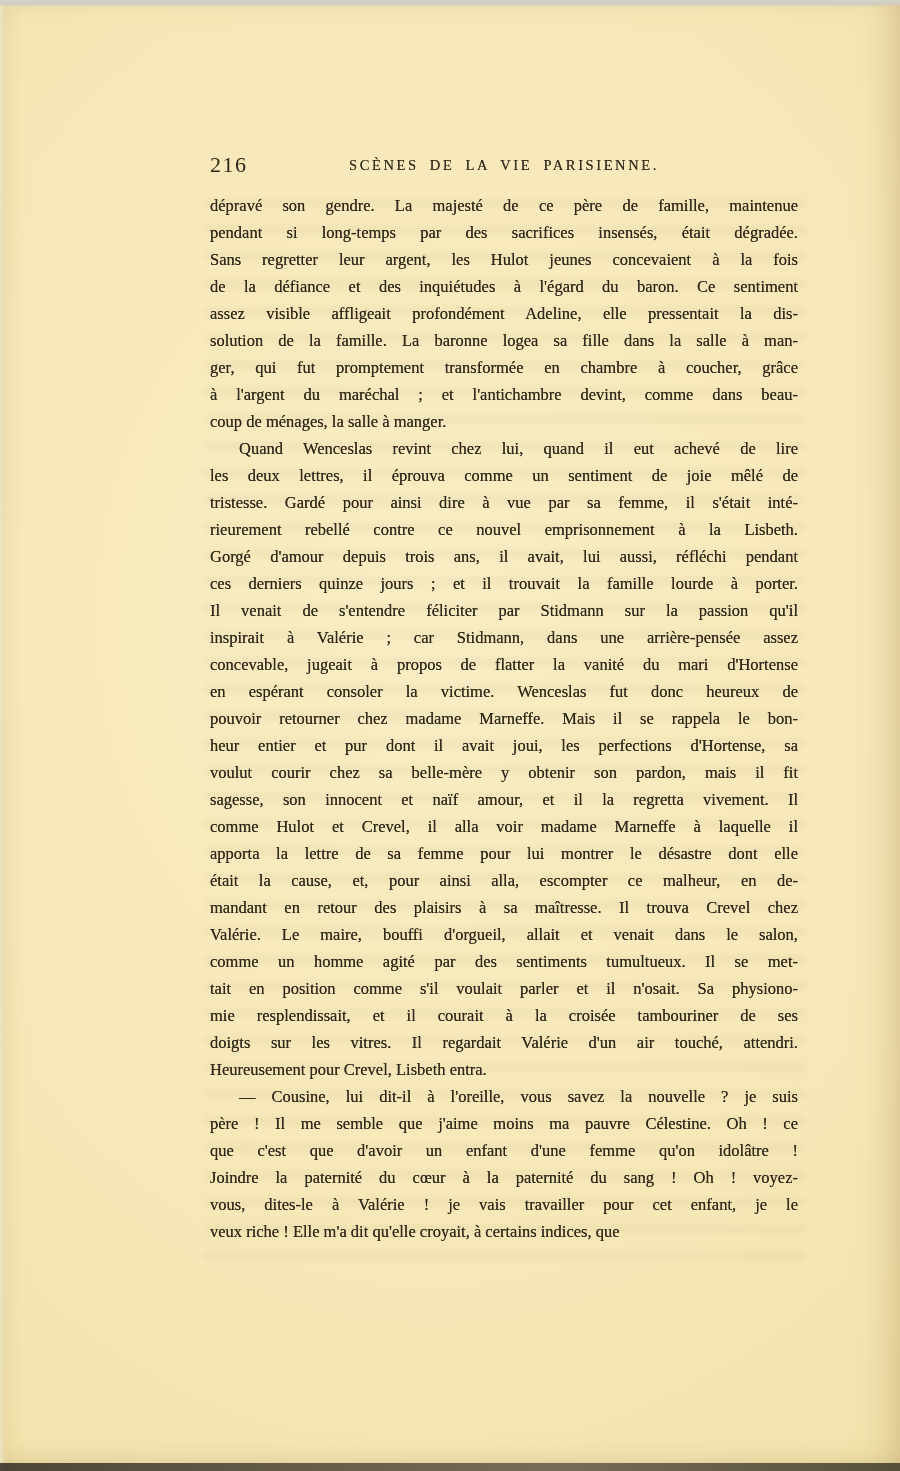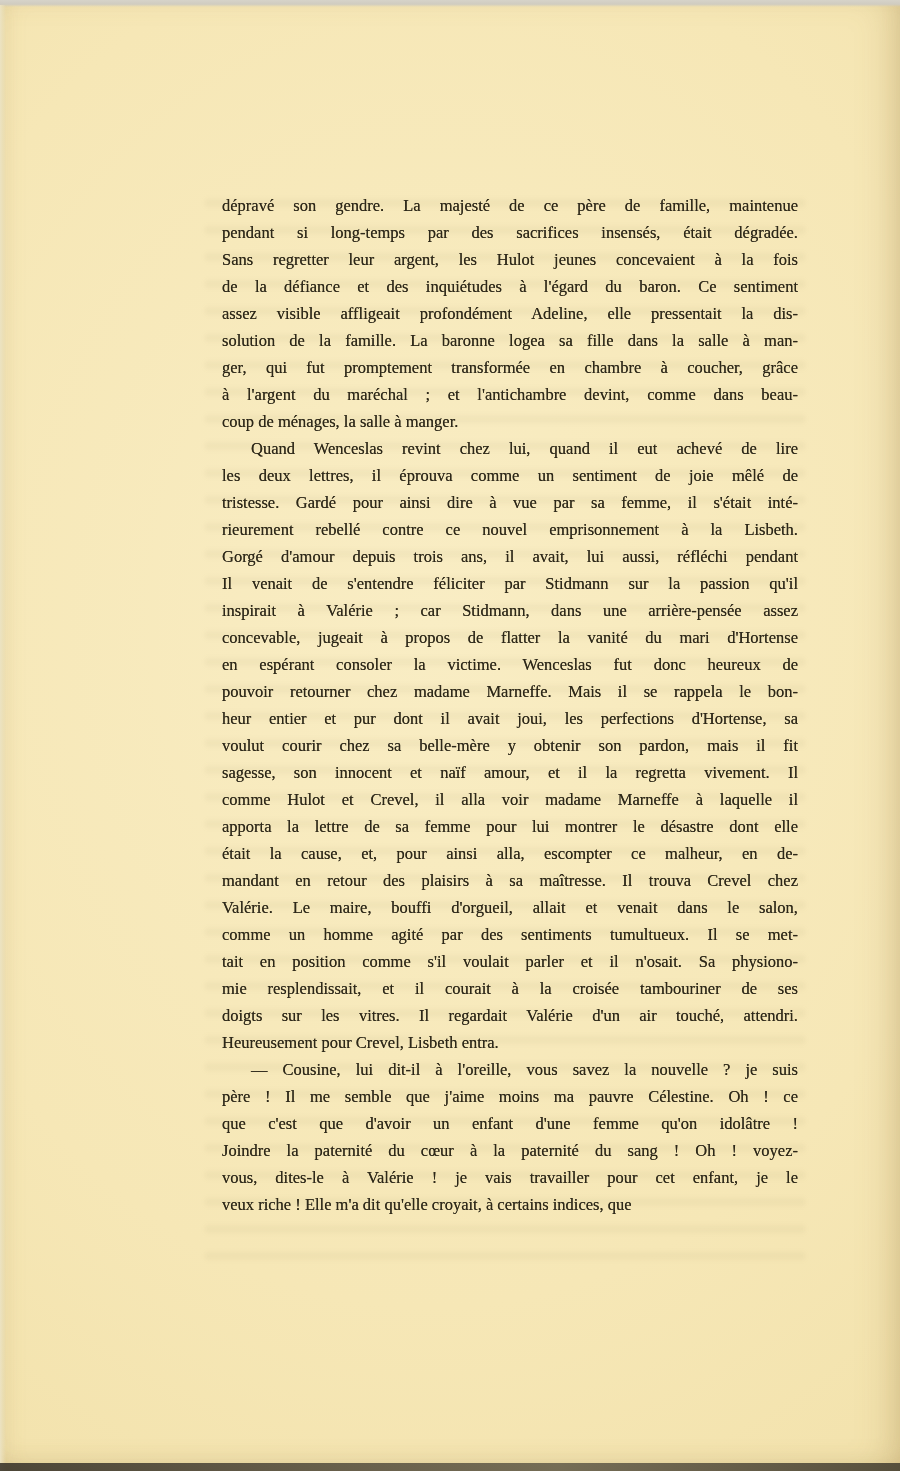--- a/index.html
+++ b/index.html
@@ -75,51 +75,55 @@
     line-height: 27px;
     color: #2d2819;
     text-shadow: 0 0 0.45px rgba(40,34,20,0.75);
   }
   .para { margin: 0; }
   .para.indent .line:first-child { text-indent: 29px; }
   .line {
     text-align: justify;
     text-align-last: justify;
     white-space: normal;
-    margin-left: 12px;
   }
   .line.last { text-align-last: left; }
 </style>
 </head>
 <body>
 
 <div class="scan">
   <div class="edge-top"></div>
   <div class="edge-left"></div>
   <div class="ghost"></div>
 
+  <div class="head-row">
+    <span class="pagenum">216</span>
+    <span class="head-title">SCÈNES DE LA VIE PARISIENNE.</span>
+  </div>
 
   <div class="textblock" id="textblock">
       <div class="para">
         <div class="line">dépravé son gendre. La majesté de ce père de famille, maintenue</div>
         <div class="line">pendant si long-temps par des sacrifices insensés, était dégradée.</div>
         <div class="line">Sans regretter leur argent, les Hulot jeunes concevaient à la fois</div>
         <div class="line">de la défiance et des inquiétudes à l'égard du baron. Ce sentiment</div>
         <div class="line">assez visible affligeait profondément Adeline, elle pressentait la dis-</div>
         <div class="line">solution de la famille. La baronne logea sa fille dans la salle à man-</div>
         <div class="line">ger, qui fut promptement transformée en chambre à coucher, grâce</div>
         <div class="line">à l'argent du maréchal ; et l'antichambre devint, comme dans beau-</div>
         <div class="line last">coup de ménages, la salle à manger.</div>
       </div>
       <div class="para indent">
         <div class="line">Quand Wenceslas revint chez lui, quand il eut achevé de lire</div>
         <div class="line">les deux lettres, il éprouva comme un sentiment de joie mêlé de</div>
         <div class="line">tristesse. Gardé pour ainsi dire à vue par sa femme, il s'était inté-</div>
         <div class="line">rieurement rebellé contre ce nouvel emprisonnement à la Lisbeth.</div>
         <div class="line">Gorgé d'amour depuis trois ans, il avait, lui aussi, réfléchi pendant</div>
+        <div class="line">ces derniers quinze jours ; et il trouvait la famille lourde à porter.</div>
         <div class="line">Il venait de s'entendre féliciter par Stidmann sur la passion qu'il</div>
         <div class="line">inspirait à Valérie ; car Stidmann, dans une arrière-pensée assez</div>
         <div class="line">concevable, jugeait à propos de flatter la vanité du mari d'Hortense</div>
         <div class="line">en espérant consoler la victime. Wenceslas fut donc heureux de</div>
         <div class="line">pouvoir retourner chez madame Marneffe. Mais il se rappela le bon-</div>
         <div class="line">heur entier et pur dont il avait joui, les perfections d'Hortense, sa</div>
         <div class="line">voulut courir chez sa belle-mère y obtenir son pardon, mais il fit</div>
         <div class="line">sagesse, son innocent et naïf amour, et il la regretta vivement. Il</div>
         <div class="line">comme Hulot et Crevel, il alla voir madame Marneffe à laquelle il</div>
         <div class="line">apporta la lettre de sa femme pour lui montrer le désastre dont elle</div>

